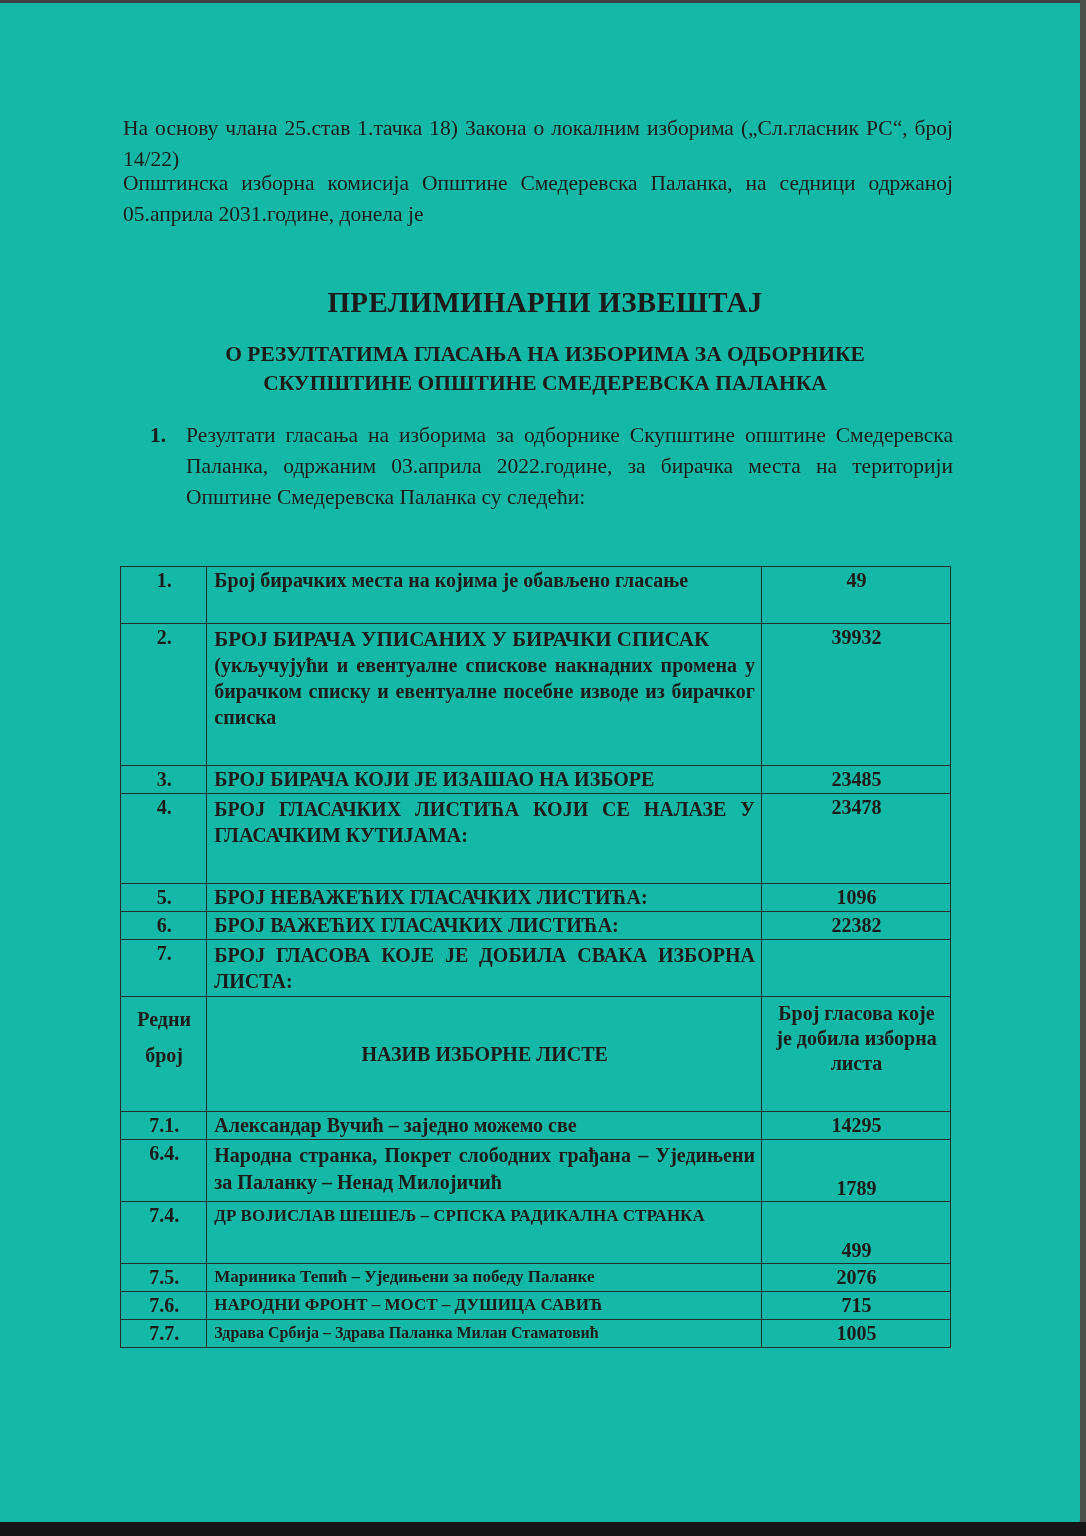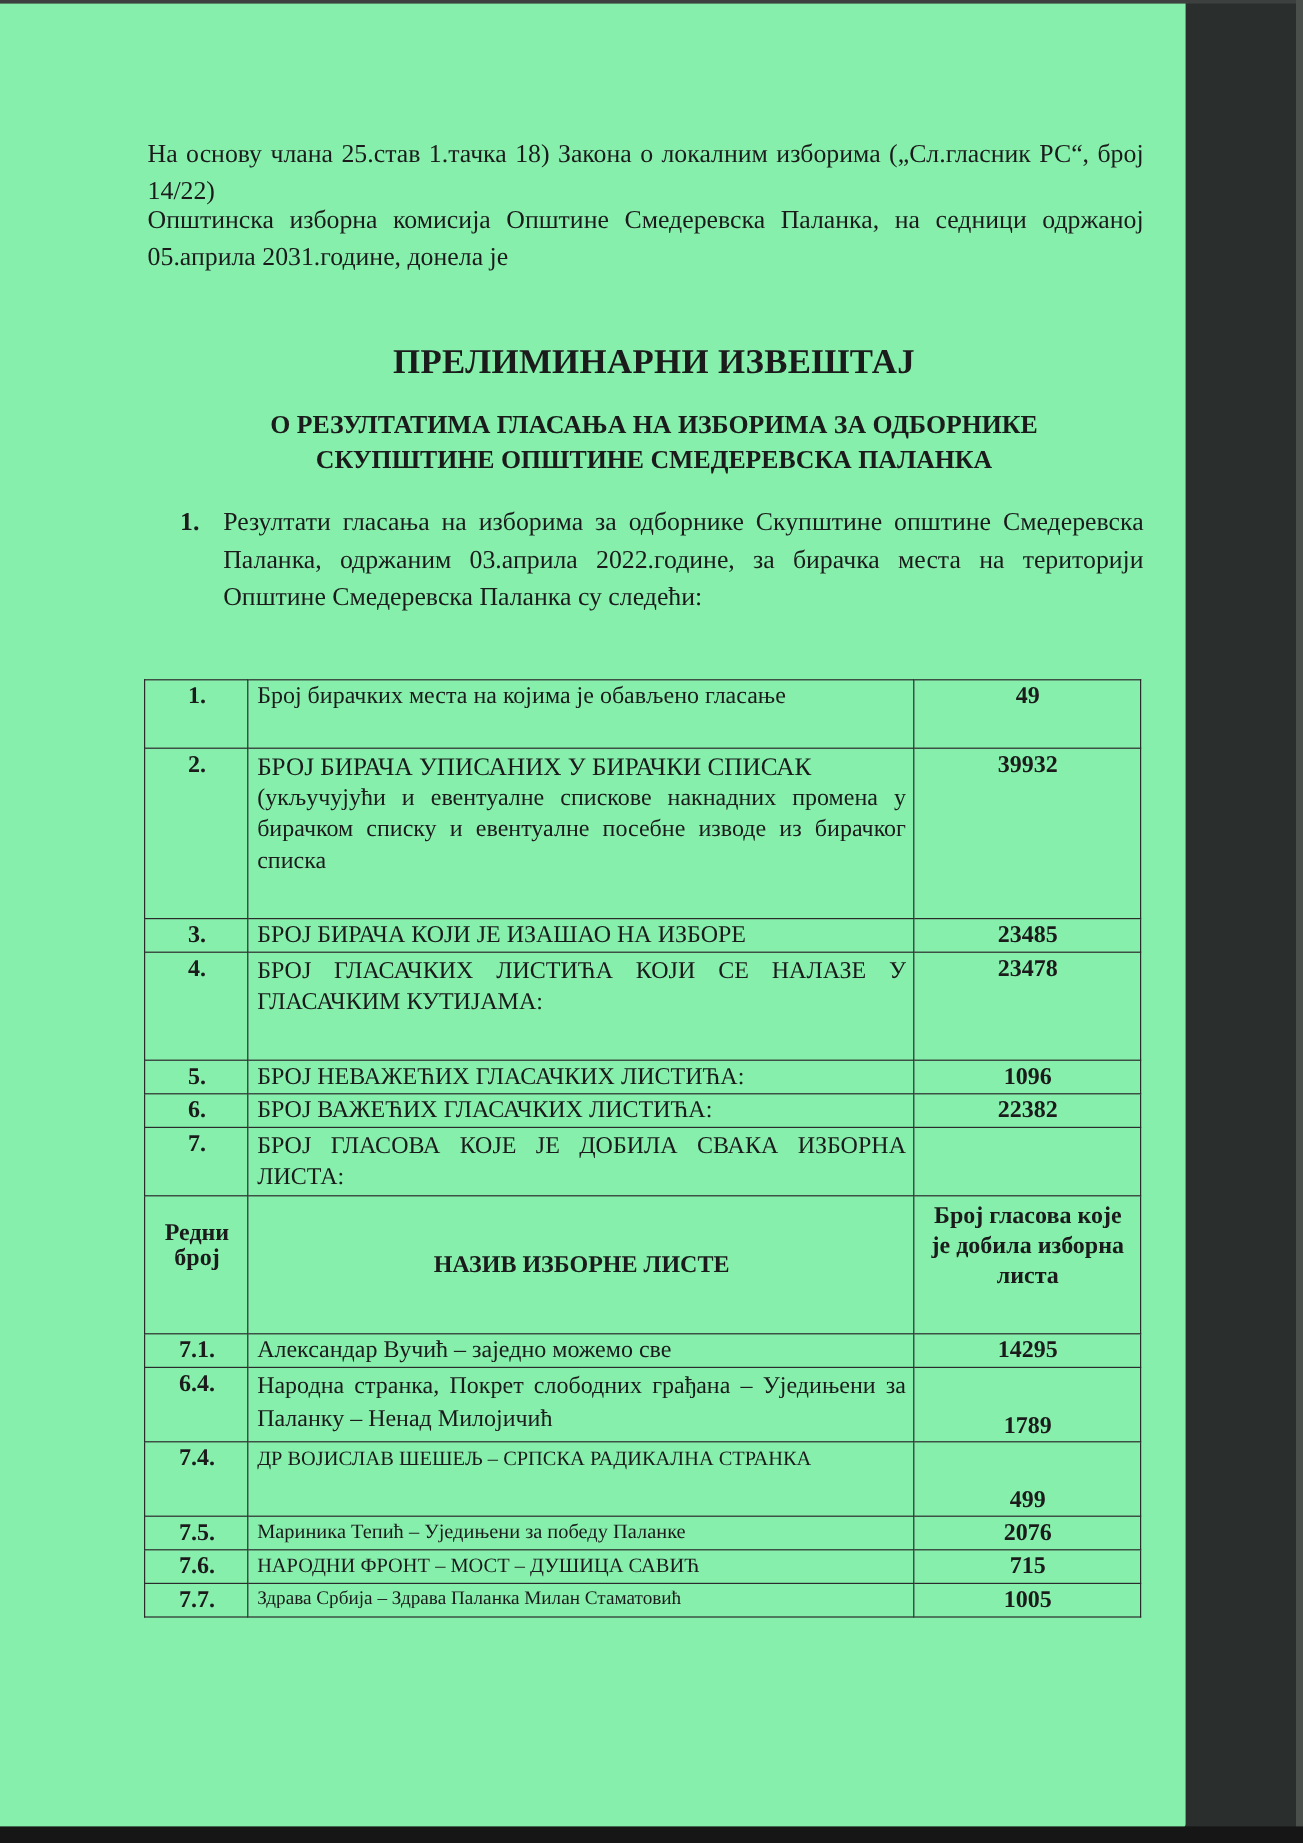--- a/index.html
+++ b/index.html
@@ -3,22 +3,22 @@
   <meta charset="utf-8">
   <style>
     html, body { margin: 0; padding: 0; }
     body {
       width: 1086px; height: 1536px; position: relative; overflow: hidden;
       background: #2a2e2c;
       font-family: "Liberation Serif", serif;
       color: #1b1b1b;
     }
     .page {
-      position: absolute; left: 0; top: 0; width: 988px; height: 1524px;
-      background: #86efac;
+      position: absolute; left: 0; top: 0; width: 1080px; height: 1524px;
+      background: #14b8a6;
       border-bottom-right-radius: 4px;
     }
     .scan-right { position: absolute; right: 0; top: 0; width: 6px; height: 1536px; background: #4a4f4c; }
     .scan-bottom { position: absolute; left: 0; bottom: 0; width: 1086px; height: 14px; background: #161616; }
     .scan-top { position: absolute; left: 0; top: 0; width: 1086px; height: 3px; background: #3c403e; }
 
     .para { position: absolute; left: 123px; width: 830px; font-size: 21.5px; line-height: 31px; text-align: justify; }
     .p1 { top: 113px; }
     .p2 { top: 168px; }
 
@@ -29,28 +29,28 @@
     .item1 { position: absolute; left: 150px; top: 420px; width: 803px; font-size: 21.5px; line-height: 31px; }
     .item1 .num { position: absolute; left: 0; top: 0; font-weight: bold; }
     .item1 .txt { margin-left: 36px; text-align: justify; display: block; }
 
     table.results {
       position: absolute; left: 120px; top: 566px; width: 831px;
       border-collapse: collapse; font-size: 20px; line-height: 22px;
     }
     table.results td { border: 1.5px solid #2b2b2b; padding: 2px 6px 2px 7px; vertical-align: top; }
     td.c1 { width: 70px; text-align: center; font-weight: bold; }
-    td.c2 { width: 526px; text-align: justify; }
+    td.c2 { width: 526px; text-align: justify; font-weight: bold; }
     td.c3 { width: 170px; text-align: center; font-weight: bold; vertical-align: middle; }
     td.c3.bot { vertical-align: bottom; }
     .small { font-size: 17px; }
     .hdr td { font-weight: bold; }
     .hdr td.c2 { text-align: center; vertical-align: middle; font-size: 20px; margin-top: 47px; }
     .hdr td.c3 { vertical-align: top; line-height: 25px; padding-top: 4px; }
-    .hdr td.c1 { line-height: 21px; padding-top: 20px; }
+    .hdr td.c1 { line-height: 36px; padding-top: 4px; }
   </style>
 </head>
 <body>
 
 <div class="page">
   <div class="scan-top"></div>
 
   <p class="para p1" style="margin:0">На основу члана 25.став 1.тачка 18) Закона о локалним изборима („Сл.гласник РС“, број 14/22)</p>
   <p class="para p2" style="margin:0">Општинска изборна комисија Општине Смедеревска Паланка, на седници одржаној 05.априла 2031.године, донела је</p>
 

